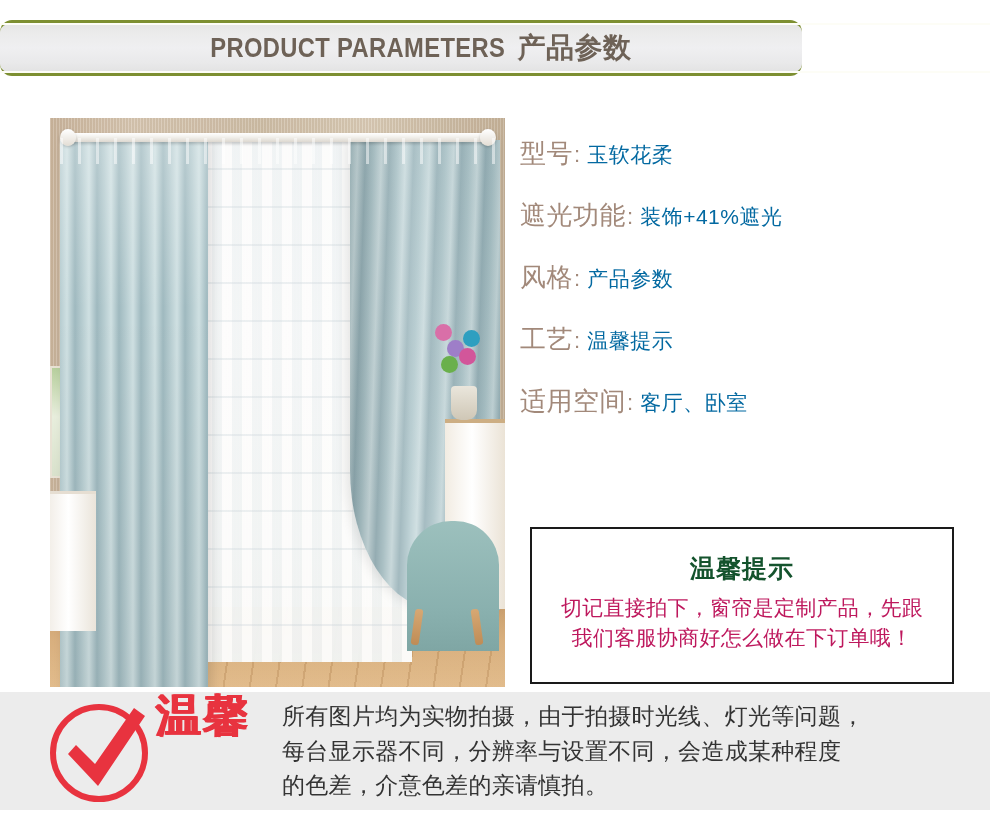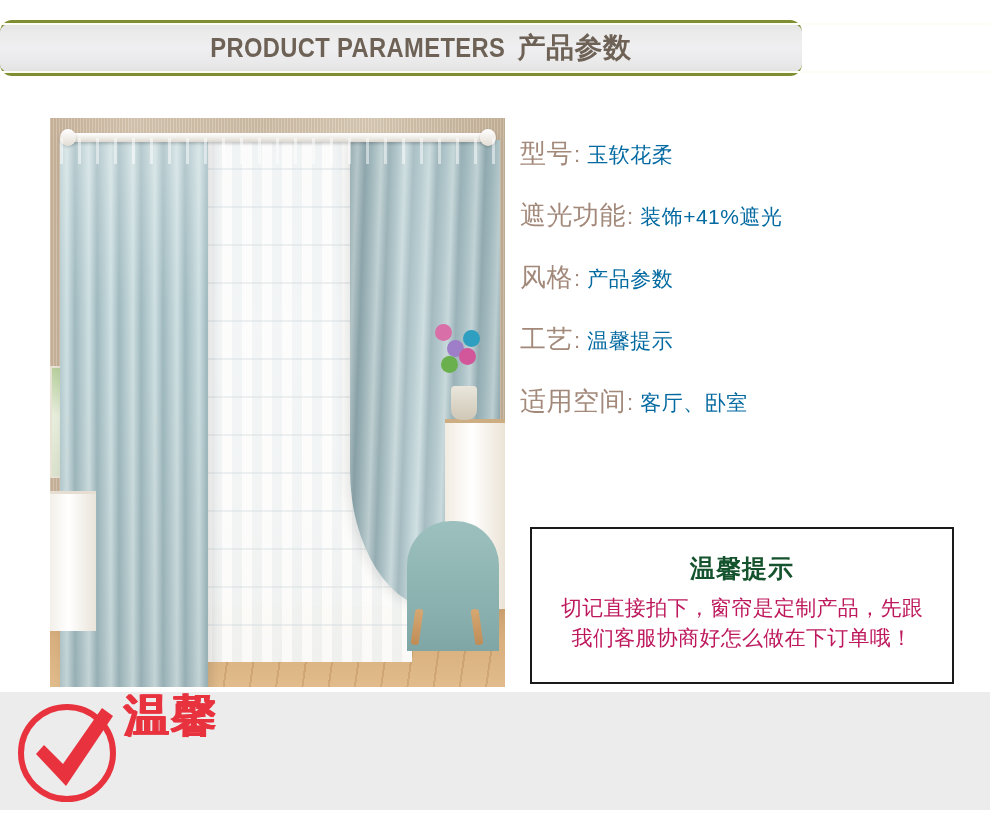--- a/index.html
+++ b/index.html
@@ -311,20 +311,21 @@
   
   .notice-bar {
     position: absolute;
     left: 0;
     top: 692px;
     width: 990px;
     height: 118px;
     background: #ececec;
     display: flex;
     align-items: center;
+    padding-left: 32px;
   }
   .notice-badge {
     position: relative;
     width: 250px;
     height: 130px;
     flex: none;
     display: flex;
     align-items: center;
   }
   .check-circle {
@@ -446,16 +447,21 @@
     <div class="notice-badge">
       <svg class="check-circle" viewBox="0 0 106 106">
         <circle cx="53" cy="55" r="46" fill="none" stroke="#e8333f" stroke-width="6"></circle>
         <path d="M22 56 L30 47 L49 66 L88 10 L99 18 L52 88 Z" fill="#e8333f"></path>
       </svg>
       <div class="notice-badge-text">
         <div>温馨</div>
       </div>
     </div>
 
+    <div class="notice-text">
+      <div>所有图片均为实物拍摄，由于拍摄时光线、灯光等问题，</div>
+      <div>每台显示器不同，分辨率与设置不同，会造成某种程度</div>
+      <div>的色差，介意色差的亲请慎拍。</div>
+    </div>
 
   </div>
 
 </div>
 
 </body></html>

